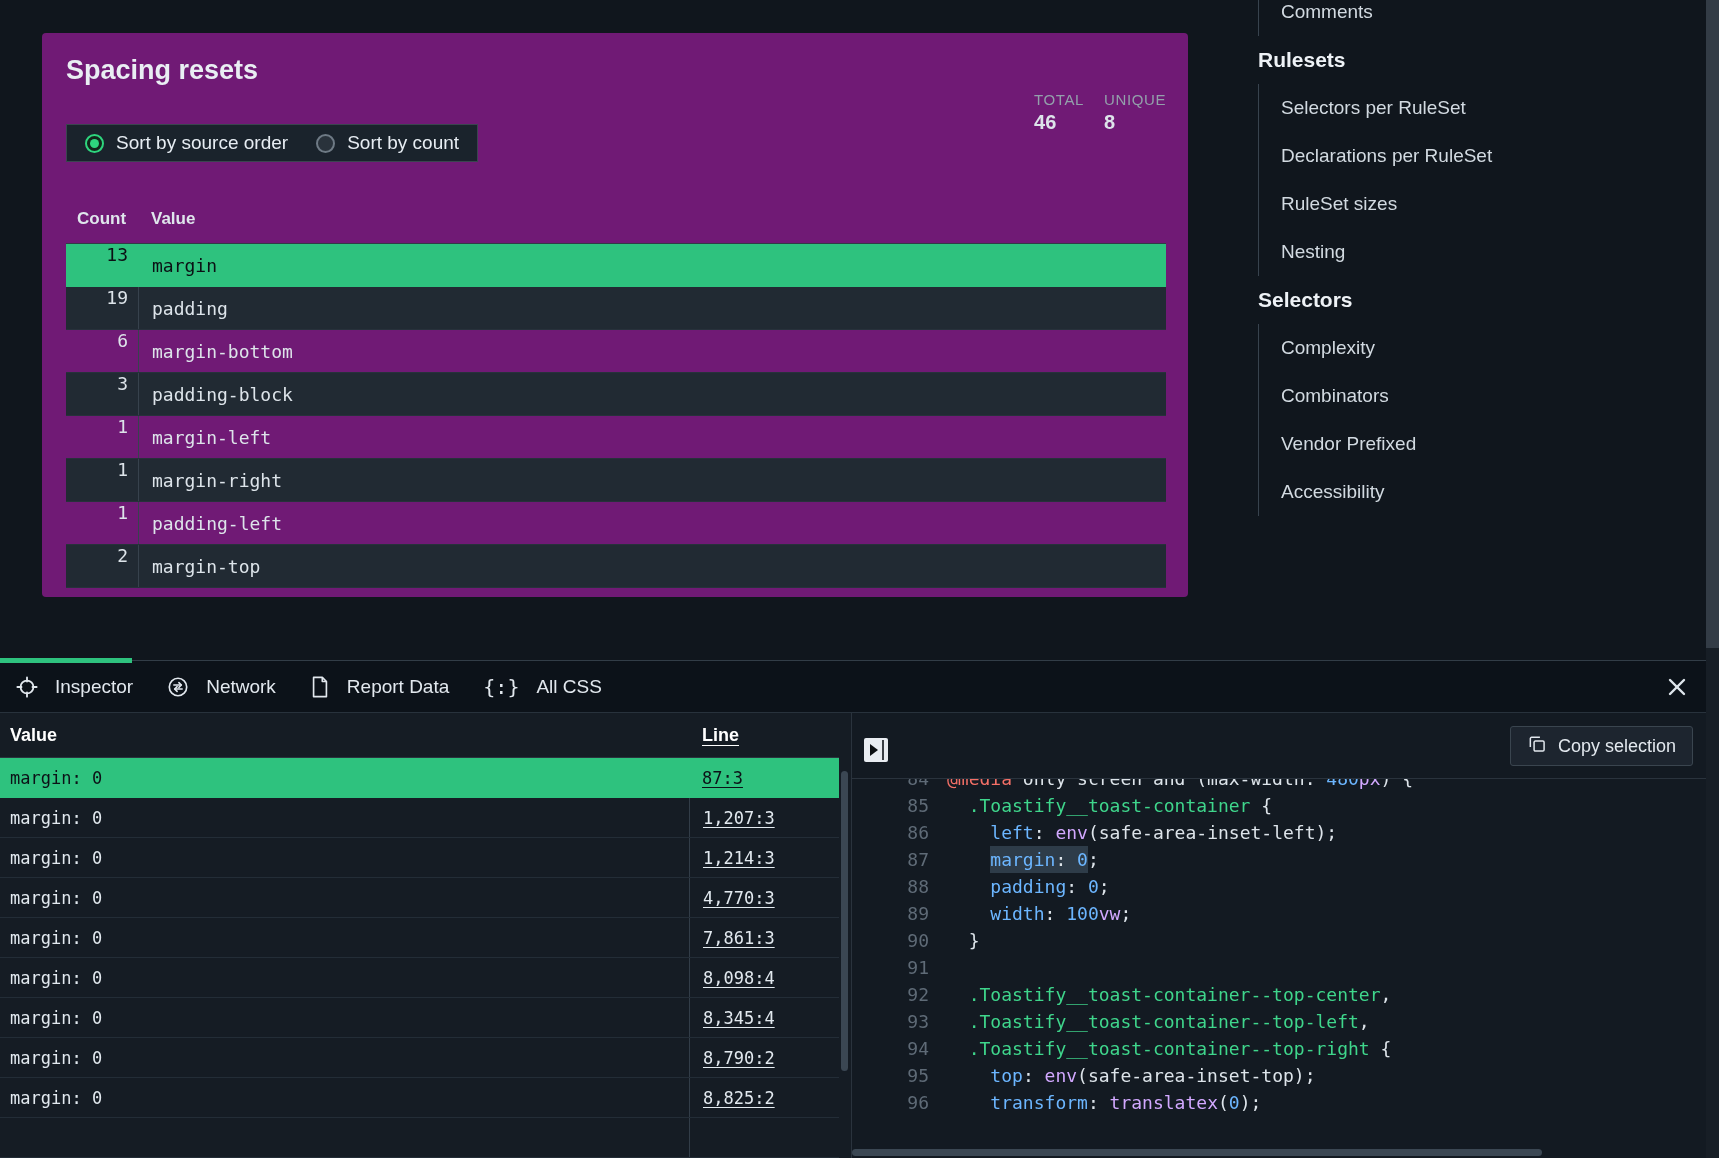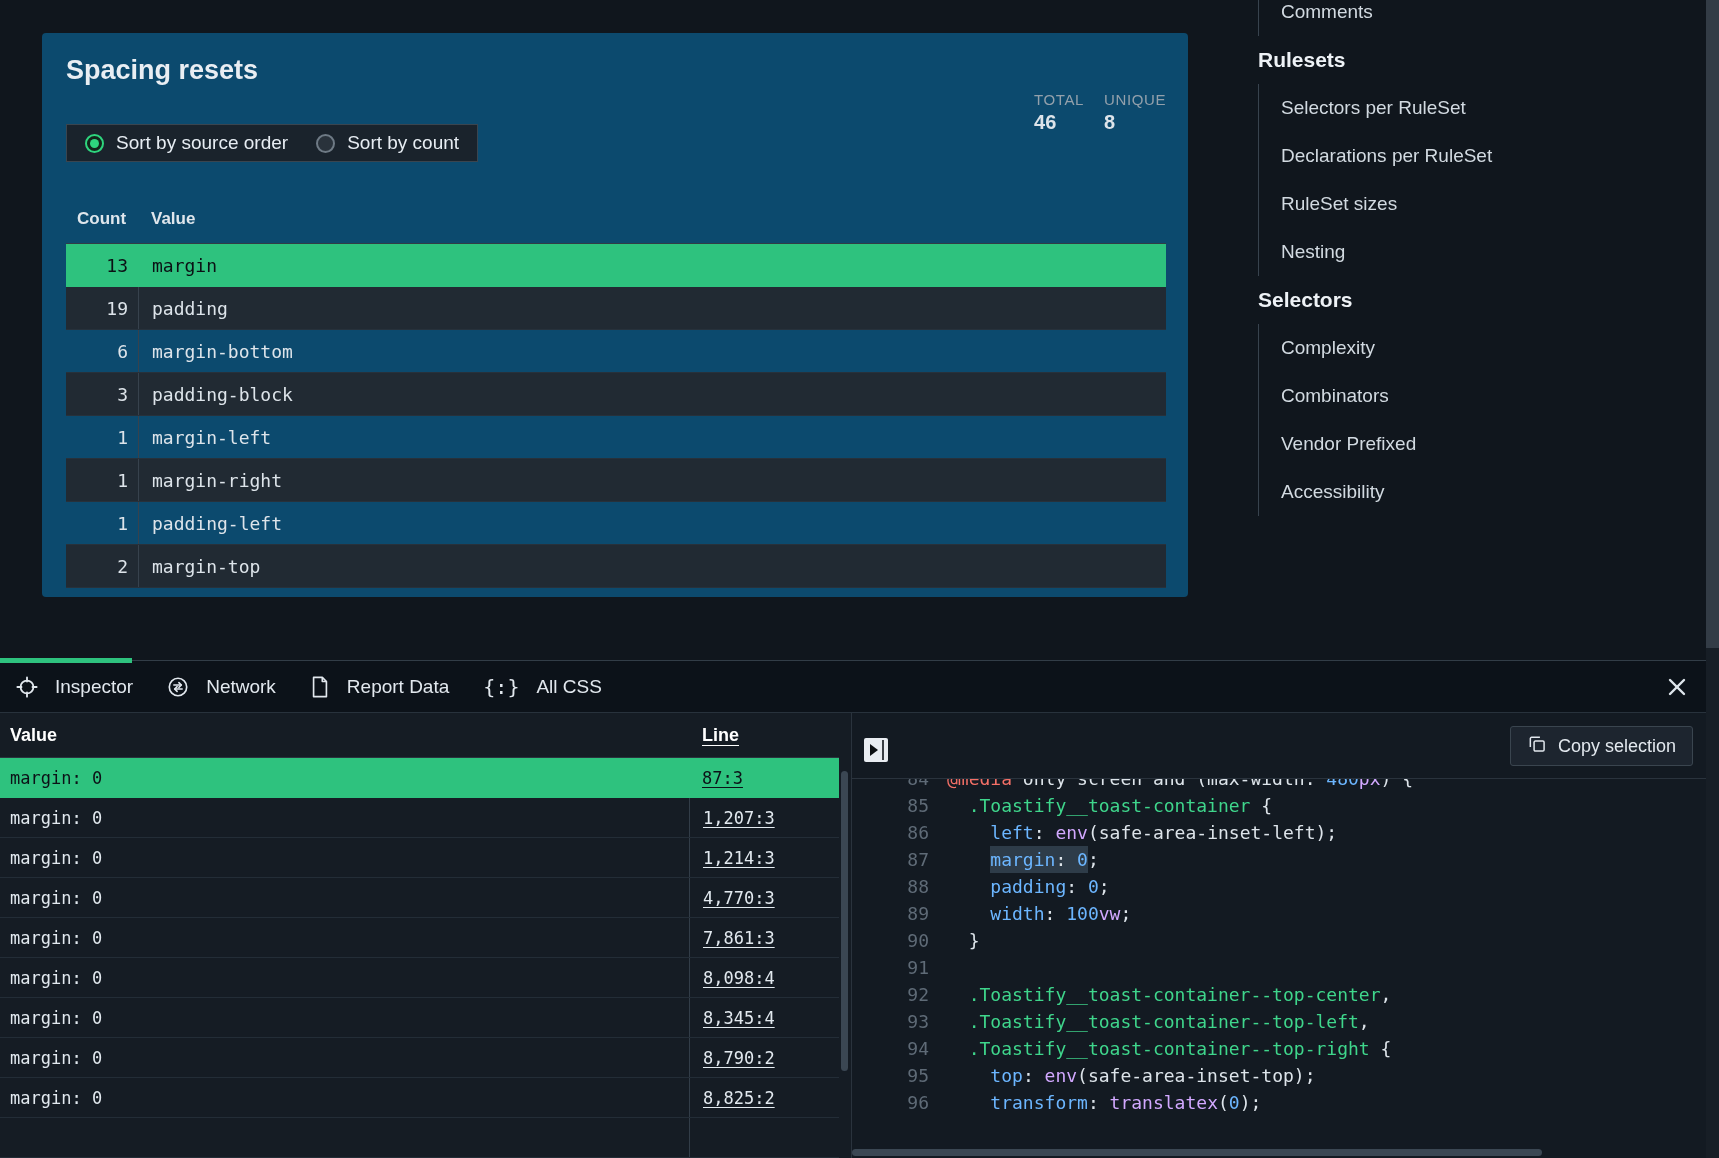--- a/index.html
+++ b/index.html
@@ -2,41 +2,41 @@
 <html><head>
 <meta charset="utf-8">
 <style>
   * { margin:0; padding:0; box-sizing:border-box; }
   html,body { background:#0e141b; }
   .page { position:relative; width:1719px; height:1158px; overflow:hidden;
           background:#10161d; font-family:"Liberation Sans", sans-serif; color:#e7edf3; }
 
   
   .card { position:absolute; left:42px; top:33px; width:1146px; height:564px;
-          background:#0c4a6e; border-radius:4px; }
+          background:#701a75; border-radius:4px; }
   .card-title { position:absolute; left:24px; top:22px; font-size:27px; font-weight:600; color:#e9eef3; }
   .stats { position:absolute; right:22px; top:22px; display:flex; gap:20px;margin-top:36px; }
   .stat-label { font-size:15px; letter-spacing:.6px; color:#93a0ab; }
   .stat-value { font-size:20px; font-weight:700; color:#dde4ea; margin-top:3px; }
 
   .sort-box { position:absolute; left:24px; top:91px; height:38px; display:inline-flex;
               align-items:center; gap:28px; padding:0 18px; border:1px solid #3a454f; background:#1a232c; }
   .radio-opt { display:flex; align-items:center; gap:12px; font-size:19px; color:#e7edf3; cursor:default; }
   .radio { width:19px; height:19px; border-radius:50%; position:relative; flex:none; }
   .radio.sel { border:2px solid #2ed57e; background:#13251c; }
   .radio.sel::after { content:""; position:absolute; left:3px; top:3px; width:9px; height:9px;
                       border-radius:50%; background:#2ed57e; }
   .radio.unsel { border:2px solid #6e7a85; background:#29323b; }
 
   .ptable { position:absolute; left:24px; top:162px; right:22px; }
   .pt-header { display:flex; height:49px; align-items:center; font-size:17px; font-weight:700;
                color:#dfe6ec; border-bottom:1px solid #313c46; }
   .pt-header .c-count { width:72px; padding-left:11px; }
   .pt-header .c-value { padding-left:13px; }
-  .prow { display:flex; height:43px; align-items:center; font-family:"DejaVu Sans Mono",monospace;
+  .prow { display:flex; height:43px; align-items:flex-start; font-family:"DejaVu Sans Mono",monospace;
           font-size:18px; color:#dde4ea; border-bottom:1px solid #27313b; }
   .prow.alt { background:#212a33; }
   .prow .count { width:72px; text-align:right; padding-right:10px; }
   .prow .val { flex:1; align-self:stretch; display:flex; align-items:center;
                padding-left:13px; border-left:1px solid #37424d; }
   .prow.hl { background:#2ec27e; color:#0b1014; border-bottom:none; }
   .prow.hl .val { border-left-color:transparent; }
 
   
   .sidebar { position:absolute; left:1258px; top:0; width:430px; }

